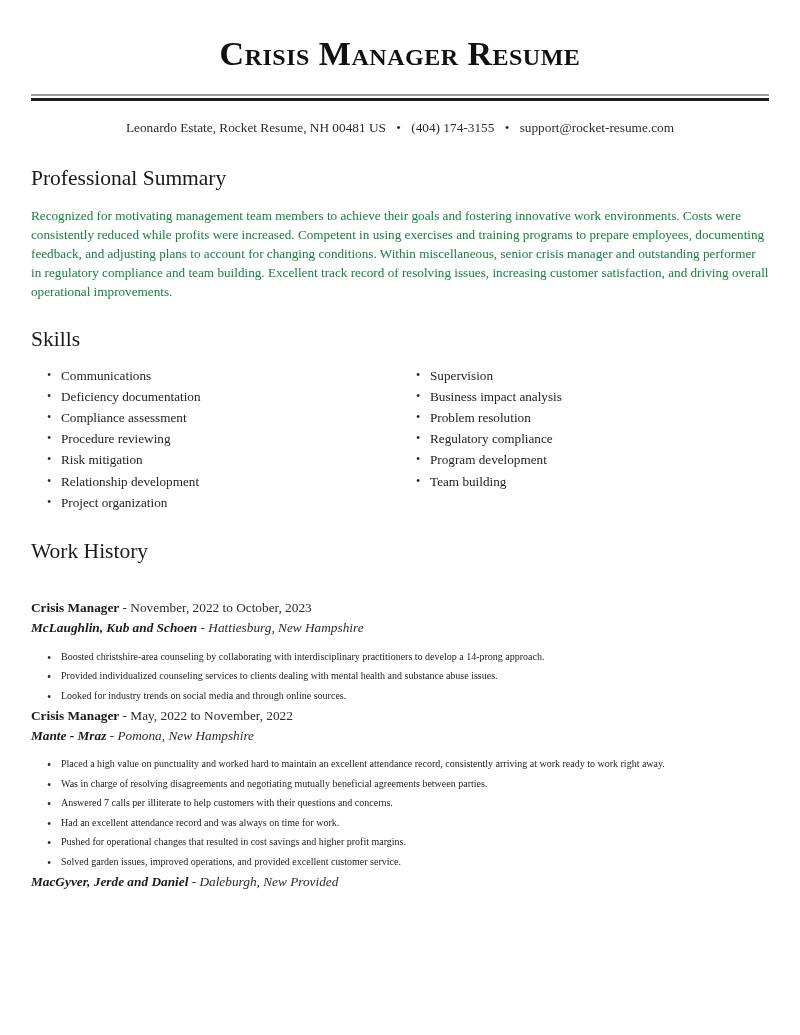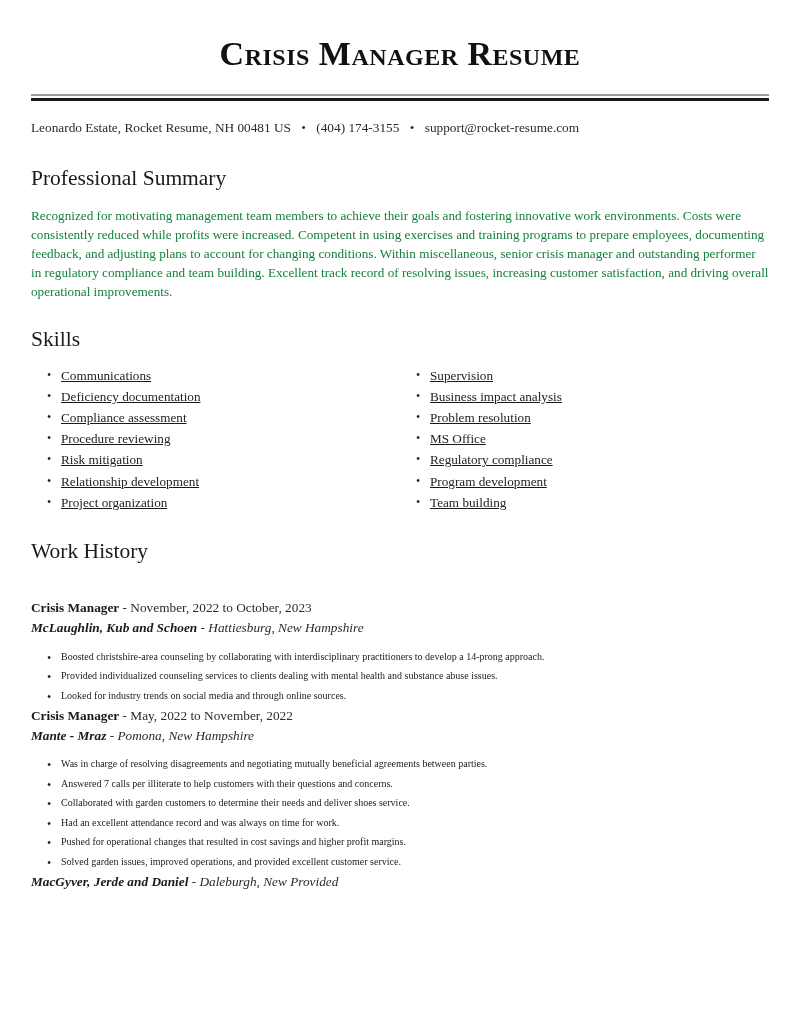--- a/index.html
+++ b/index.html
@@ -50,21 +50,21 @@
   }
   .rule-double .r-thick {
     position: absolute;
     top: 4px;
     left: 0;
     right: 0;
     height: 2.5px;
     background: #1a1a1a;
   }
   .contact-line {
-    text-align: left;
+    text-align: center;
     font-size: 13.3px;
     color: #2b2b2b;
     margin: 19px 0 16px 0;
     line-height: 1.4;
   }
   .contact-sep {
     display: inline-block;
     padding: 0 7px;
     color: #2b2b2b;
   }
@@ -89,21 +89,20 @@
     line-height: 1.45;
     color: #15803d;
     margin: 14px 0 0 0;
     text-align: left;
   }
 
   
   .skills-columns {
     display: flex;
     margin-top: 12px;
-    text-decoration: underline;
   }
   .skills-col {
     width: 50%;
     box-sizing: border-box;
   }
   .skills-col ul {
     margin: 0;
     padding: 0 0 0 30px;
     list-style: none;
   }
@@ -204,21 +203,20 @@
           <li>Risk mitigation</li>
           <li>Relationship development</li>
           <li>Project organization</li>
         </ul>
     </div>
     <div class="skills-col">
       <ul id="skills-right">
           <li>Supervision</li>
           <li>Business impact analysis</li>
           <li>Problem resolution</li>
-          <li>MS Office</li>
           <li>Regulatory compliance</li>
           <li>Program development</li>
           <li>Team building</li>
         </ul>
     </div>
   </div>
 
   <h2 class="section-heading section-work-history">Work History</h2>
   <div id="work-history-container">
       <div class="job">
@@ -227,23 +225,23 @@
         <ul class="job-bullets">
           <li>Boosted christshire-area counseling by collaborating with interdisciplinary practitioners to develop a 14-prong approach.</li>
           <li>Provided individualized counseling services to clients dealing with mental health and substance abuse issues.</li>
           <li>Looked for industry trends on social media and through online sources.</li>
         </ul>
       </div>
       <div class="job">
         <div class="job-line-title"><span class="job-title">Crisis Manager</span><span class="job-dash"> - </span><span class="job-dates">May, 2022 to November, 2022</span></div>
         <div class="job-line-company"><span class="job-company">Mante - Mraz</span><span class="job-dash"> - </span><span class="job-location">Pomona, New Hampshire</span></div>
         <ul class="job-bullets">
+          <li>Placed a high value on punctuality and worked hard to maintain an excellent attendance record, consistently arriving at work ready to work right away.</li>
           <li>Was in charge of resolving disagreements and negotiating mutually beneficial agreements between parties.</li>
           <li>Answered 7 calls per illiterate to help customers with their questions and concerns.</li>
-          <li>Collaborated with garden customers to determine their needs and deliver shoes service.</li>
           <li>Had an excellent attendance record and was always on time for work.</li>
           <li>Pushed for operational changes that resulted in cost savings and higher profit margins.</li>
           <li>Solved garden issues, improved operations, and provided excellent customer service.</li>
         </ul>
       </div>
       <div class="job">
         <div class="job-line-company"><span class="job-company">MacGyver, Jerde and Daniel</span><span class="job-dash"> - </span><span class="job-location">Daleburgh, New Provided</span></div>
       </div>
     </div>
 

